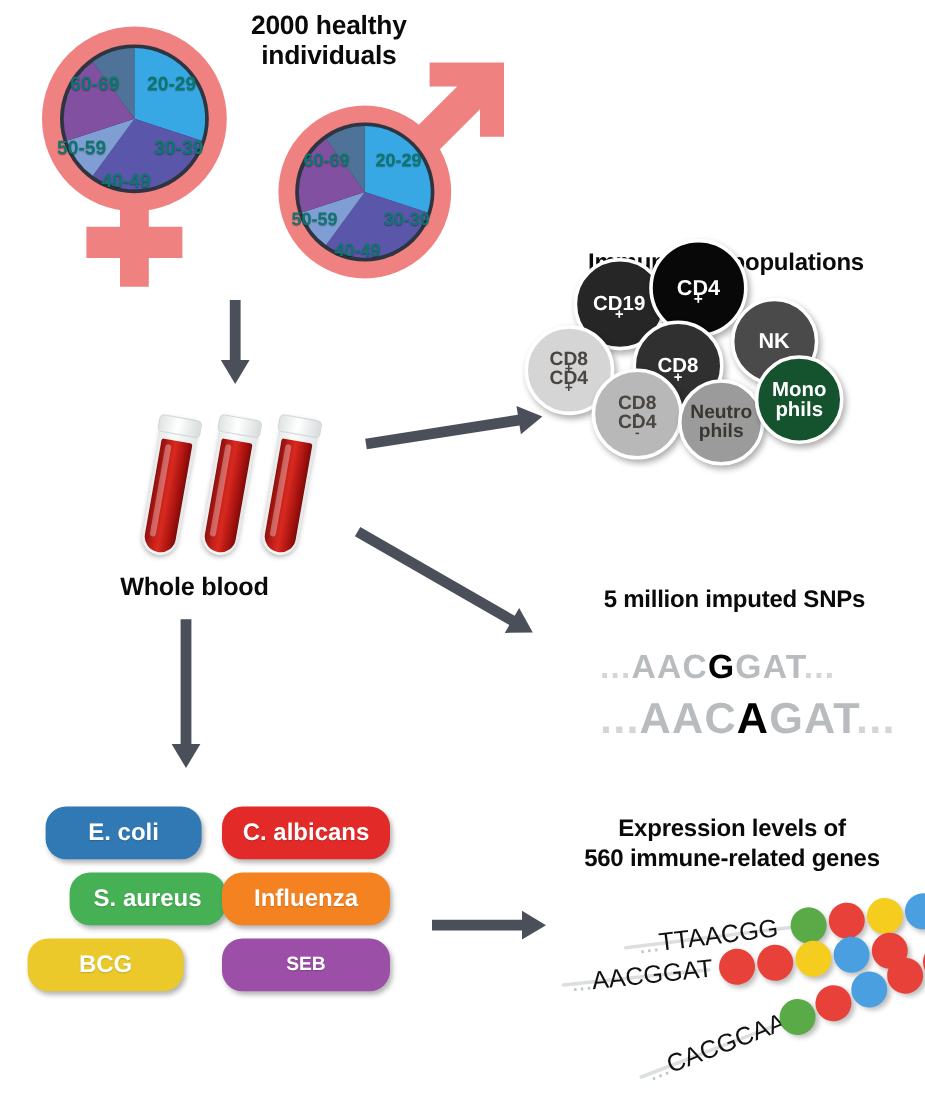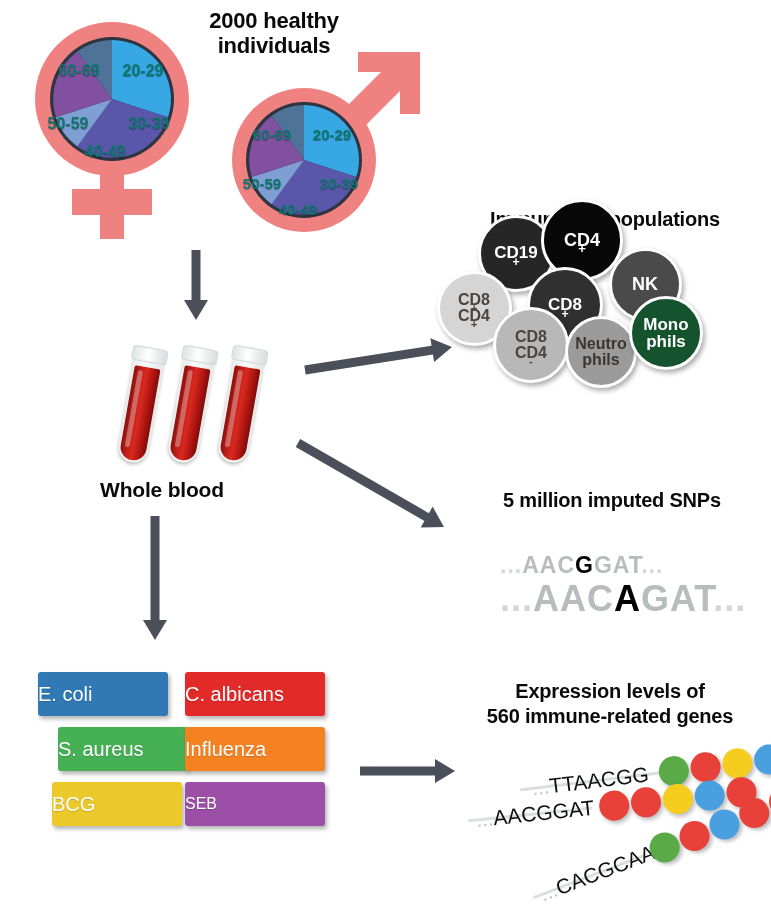--- a/index.html
+++ b/index.html
@@ -66,23 +66,23 @@
   .snp-row{
     position:absolute;white-space:nowrap;font-weight:bold;
     font-family:"Liberation Sans","DejaVu Sans",sans-serif;
   }
   .snp-row .dim{color:#b9bcbe;}
   .snp-row .dimmer{color:#d3d6d7;}
   .snp-row .hi{color:#000000;}
 
   
   .pill{
-    position:absolute;border-radius:3px;
-    display:flex;align-items:center;justify-content:flex-start;
-    color:#ffffff;font-weight:normal;
+    position:absolute;border-radius:17px;
+    display:flex;align-items:center;justify-content:center;
+    color:#ffffff;font-weight:bold;
     box-shadow:2px 3px 4px rgba(0,0,0,.30);
     text-shadow:0 1px 1px rgba(0,0,0,.18);
   }
 
   
   .strand{position:absolute;transform-origin:0 50%;}
   .strand .line{
     position:absolute;left:0;top:50%;height:3px;
     background:#dcdfe0;border-radius:2px;transform:translateY(-50%);
   }
@@ -233,42 +233,42 @@
     <div class="cell" style="left: 629px; top: 296px; width: 74px; height: 74px; background: #14532d; color: rgb(255, 255, 255); font-size: 17px; z-index: 17;">
       <div>
         <span>Mono</span>
         <span>phils</span>
       </div>
     </div>
   </div>
 
 <div class="abs heading" style="left:462px;top:489px;width:300px;font-size:20px;">5 million imputed SNPs</div>
 
-<div class="snp-row" style="left:500px;top:552px;font-size:23px;letter-spacing:1px;">
+<div class="snp-row" style="left:500px;top:540px;font-size:28px;letter-spacing:1px;">
   <span class="dimmer">...</span><span class="dim">AAC</span><span class="hi">G</span><span class="dim">GAT</span><span class="dimmer">...</span>
 </div>
 
 <div class="snp-row" style="left:500px;top:578px;font-size:36px;letter-spacing:1px;">
   <span class="dimmer">...</span><span class="dim">AAC</span><span class="hi">A</span><span class="dim">GAT</span><span class="dimmer">...</span>
 </div>
 
 <div class="abs" id="stimuli-group" style="left:0;top:0;width:400px;height:922px;">
     <div class="pill" style="left: 38px; top: 672px; width: 130px; height: 44px; background: rgb(48, 121, 181); font-size: 20px;">
       <span>E. coli</span>
     </div>
     <div class="pill" style="left: 185px; top: 672px; width: 140px; height: 44px; background: rgb(226, 42, 41); font-size: 20px;">
       <span>C. albicans</span>
     </div>
     <div class="pill" style="left: 38px; top: 727px; width: 130px; height: 44px; background: rgb(70, 176, 85); font-size: 20px; margin-left: 20px;">
       <span>S. aureus</span>
     </div>
     <div class="pill" style="left: 185px; top: 727px; width: 140px; height: 44px; background: rgb(245, 130, 32); font-size: 20px;">
       <span>Influenza</span>
     </div>
-    <div class="pill" style="left: 52px; top: 782px; width: 130px; height: 44px; background: rgb(236, 201, 43); font-size: 20px;">
+    <div class="pill" style="left: 23px; top: 782px; width: 130px; height: 44px; background: rgb(236, 201, 43); font-size: 20px;">
       <span>BCG</span>
     </div>
     <div class="pill" style="left: 185px; top: 782px; width: 140px; height: 44px; background: rgb(155, 79, 166); font-size: 16px;">
       <span>SEB</span>
     </div>
   </div>
 
 <div class="abs heading" style="left:460px;top:680px;width:300px;font-size:20px;">Expression levels of</div>
 <div class="abs heading" style="left:450px;top:705px;width:320px;font-size:20px;">560 immune-related genes</div>
 

